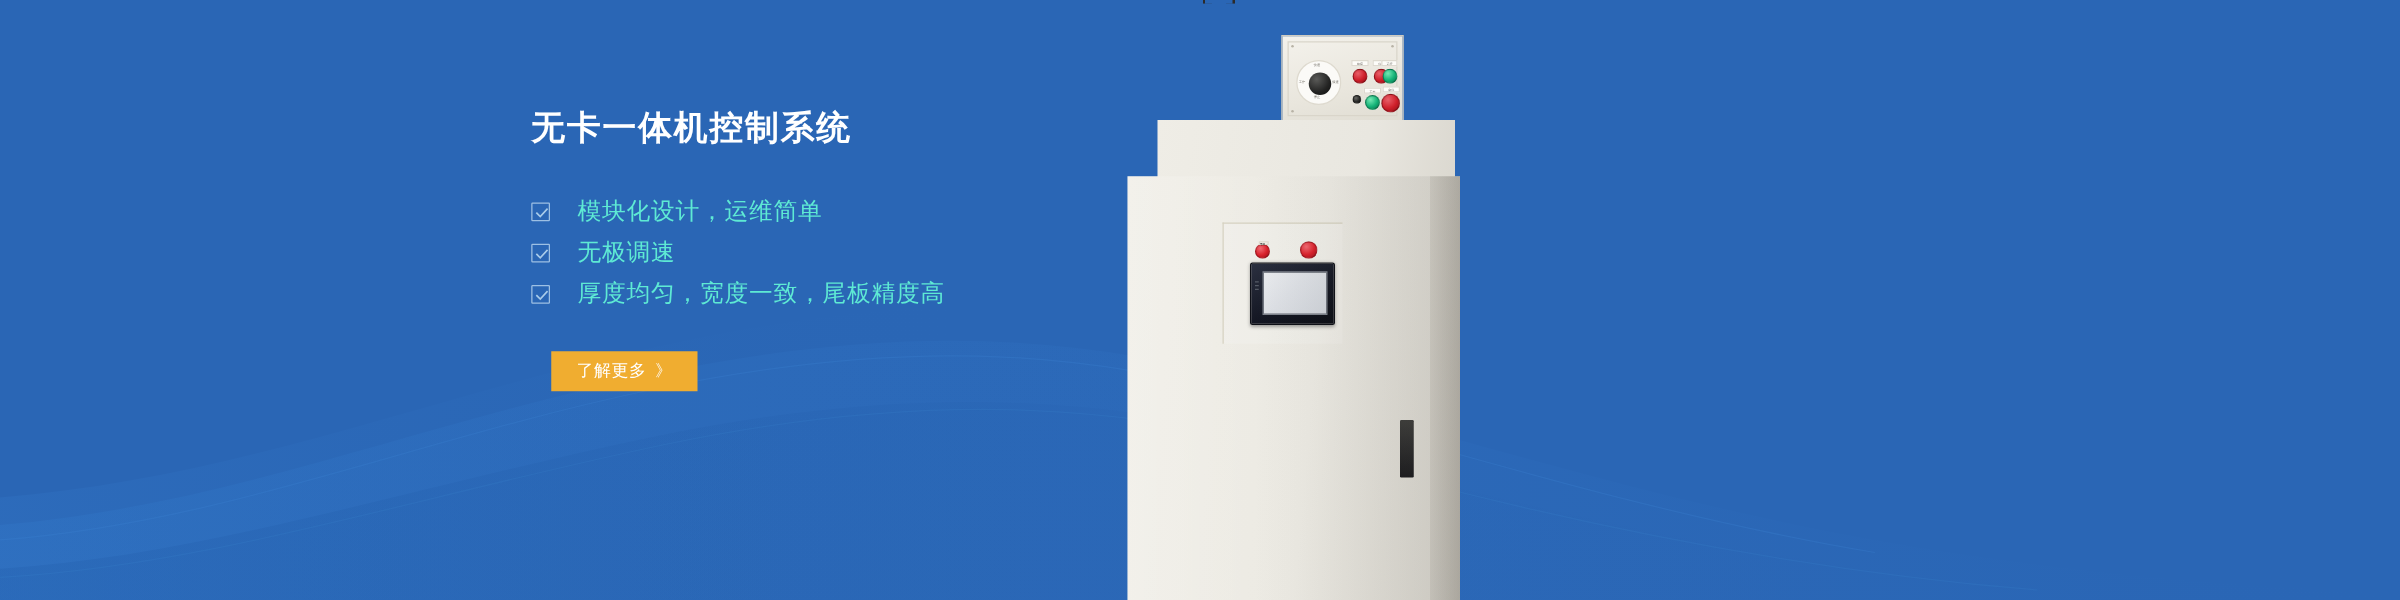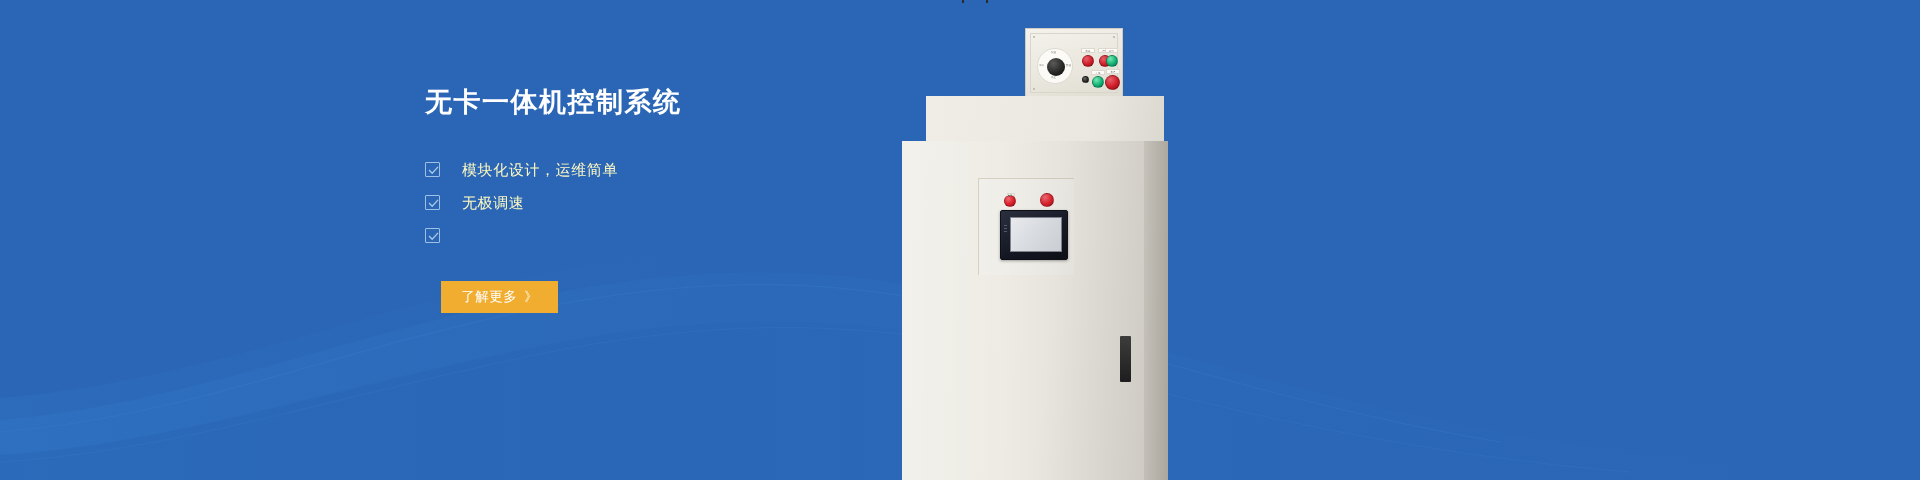--- a/index.html
+++ b/index.html
@@ -38,22 +38,22 @@
     width:15px; height:15px;
     border:1px solid #9dc0e4;
     border-radius:1px;
     margin-right:22px;
     flex:0 0 auto;
     position:relative;
     display:block;
   }
   .check-box svg { position:absolute; left:1px; top:1px; }
   .feature-text {
-    color:#fef9c3;
-    font-size:15px;
+    color:#5eead4;
+    font-size:19px;
     letter-spacing:0.6px;
     line-height:1;
     white-space:nowrap;
   }
   .cta-wrap { margin-top:29px;padding-left:16px; }
   .cta-button {
     display:inline-flex; align-items:center; justify-content:center;
     width:117px; height:32px;
     background:#f0ad30;
     color:#ffffff;
@@ -290,20 +290,21 @@
         </span>
         <span class="feature-text">无极调速</span>
       </div>
 
       <div class="feature-item">
         <span class="check-box">
           <svg width="13" height="13" viewBox="0 0 13 13" xmlns="http://www.w3.org/2000/svg">
             <polyline points="2.5,6.5 5.2,9.2 10.6,3.4" fill="none" stroke="#a8cbe9" stroke-width="1.3" stroke-linecap="square"></polyline>
           </svg>
         </span>
+        <span class="feature-text">厚度均匀，宽度一致，尾板精度高</span>
       </div>
 
     </div>
 
     <div class="cta-wrap">
       <a class="cta-button" href="#">
         <span>了解更多</span>
         <span class="cta-chevron">》</span>
       </a>
     </div>

